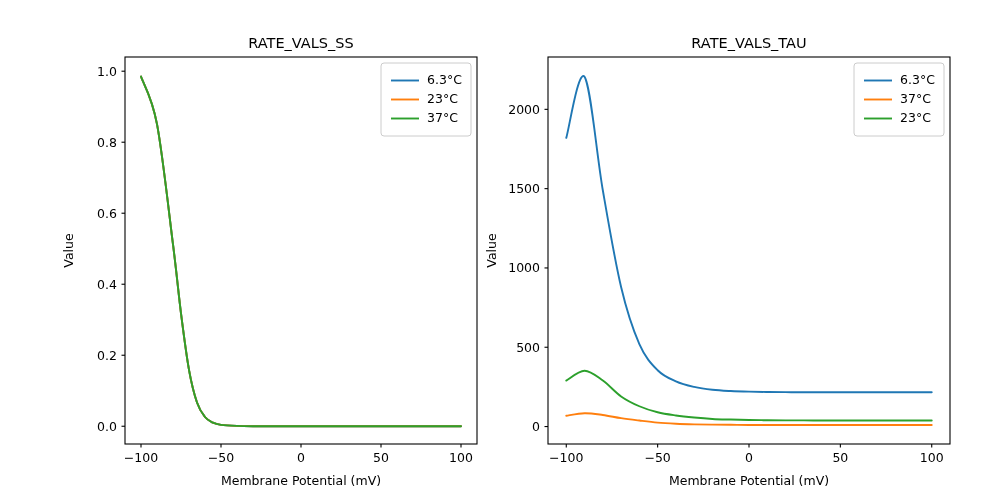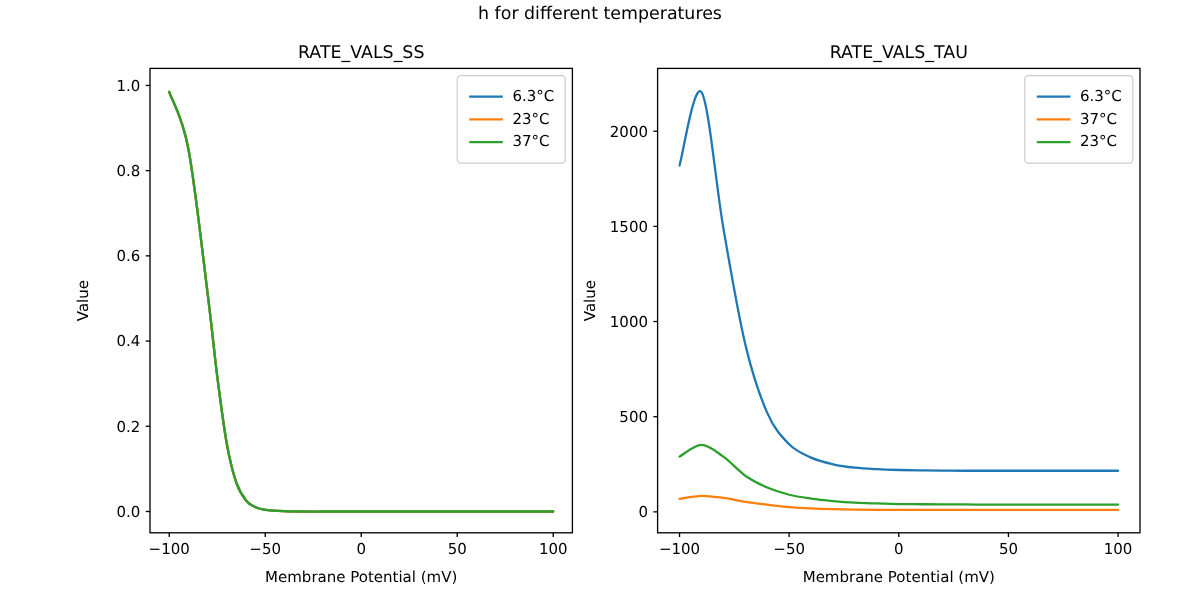--- a/index.html
+++ b/index.html
@@ -70,21 +70,20 @@
     stroke-width: 1;
   }
   .legend-swatch {
     stroke-width: 1.9;
   }
 </style>
 </head>
 <body>
 
 <div id="figure">
-  <div class="suptitle">h for different temperatures</div>
   <svg id="plot-svg" width="1000" height="500">
       <g>
         <rect x="125" y="57" width="352" height="387" class="spine"></rect>
         <text x="301" y="48" class="axes-title">RATE_VALS_SS</text>
         <line x1="141" y1="444" x2="141" y2="447.5" class="tick-mark"></line>
         <text x="141" y="462" text-anchor="middle" class="tick-label">−100</text>
         <line x1="221" y1="444" x2="221" y2="447.5" class="tick-mark"></line>
         <text x="221" y="462" text-anchor="middle" class="tick-label">−50</text>
         <line x1="301" y1="444" x2="301" y2="447.5" class="tick-mark"></line>
         <text x="301" y="462" text-anchor="middle" class="tick-label">0</text>

